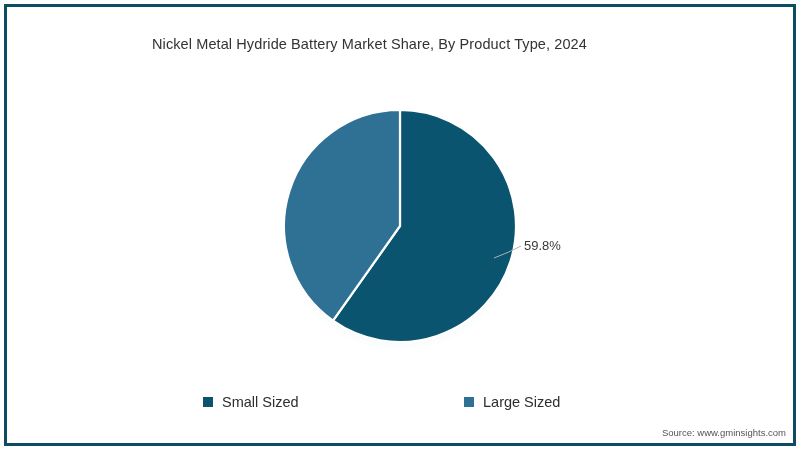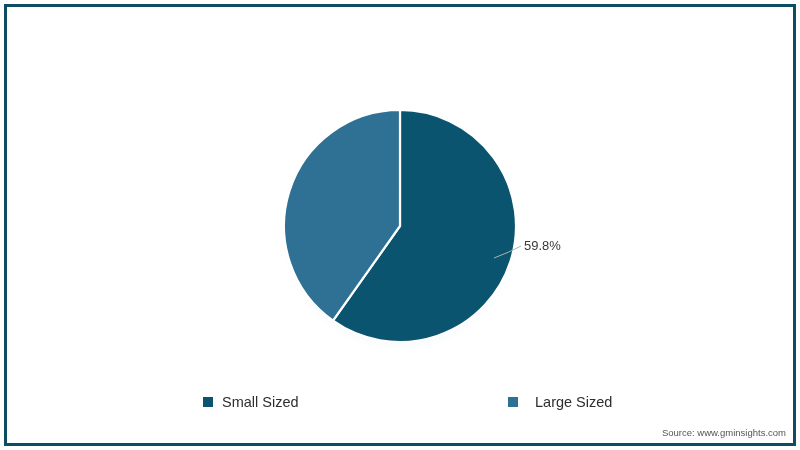--- a/index.html
+++ b/index.html
@@ -67,21 +67,21 @@
     width: 644px;
     height: 22px;
   }
   .legend-item {
     position: absolute;
     display: flex;
     align-items: center;
     height: 20px;
   }
   .legend-item.item-0 { left: 203px; }
-  .legend-item.item-1 { left: 508px; gap: 8px; }
+  .legend-item.item-1 { left: 464px; }
   .legend-swatch {
     width: 10px;
     height: 10px;
     flex: 0 0 auto;
     margin-right: 9px;
   }
   .legend-text {
     font-size: 14.5px;
     color: #2e2e2e;
     white-space: nowrap;
@@ -96,20 +96,21 @@
     margin-left: 20px;
   }
 </style>
 </head>
 <body>
 
 <div class="screenshot">
 
   <div class="frame"></div>
 
+  <div class="chart-title">Nickel Metal Hydride Battery Market Share, By Product Type, 2024</div>
 
   <div class="pie-stage">
     <svg class="pie-svg" viewBox="0 0 800 450">
       <defs>
         <radialGradient id="pieShadow" cx="50%" cy="50%" r="50%">
           <stop offset="60%" stop-color="#c8d8e0" stop-opacity="0.55"></stop>
           <stop offset="100%" stop-color="#c8d8e0" stop-opacity="0"></stop>
         </radialGradient>
       </defs>
 

